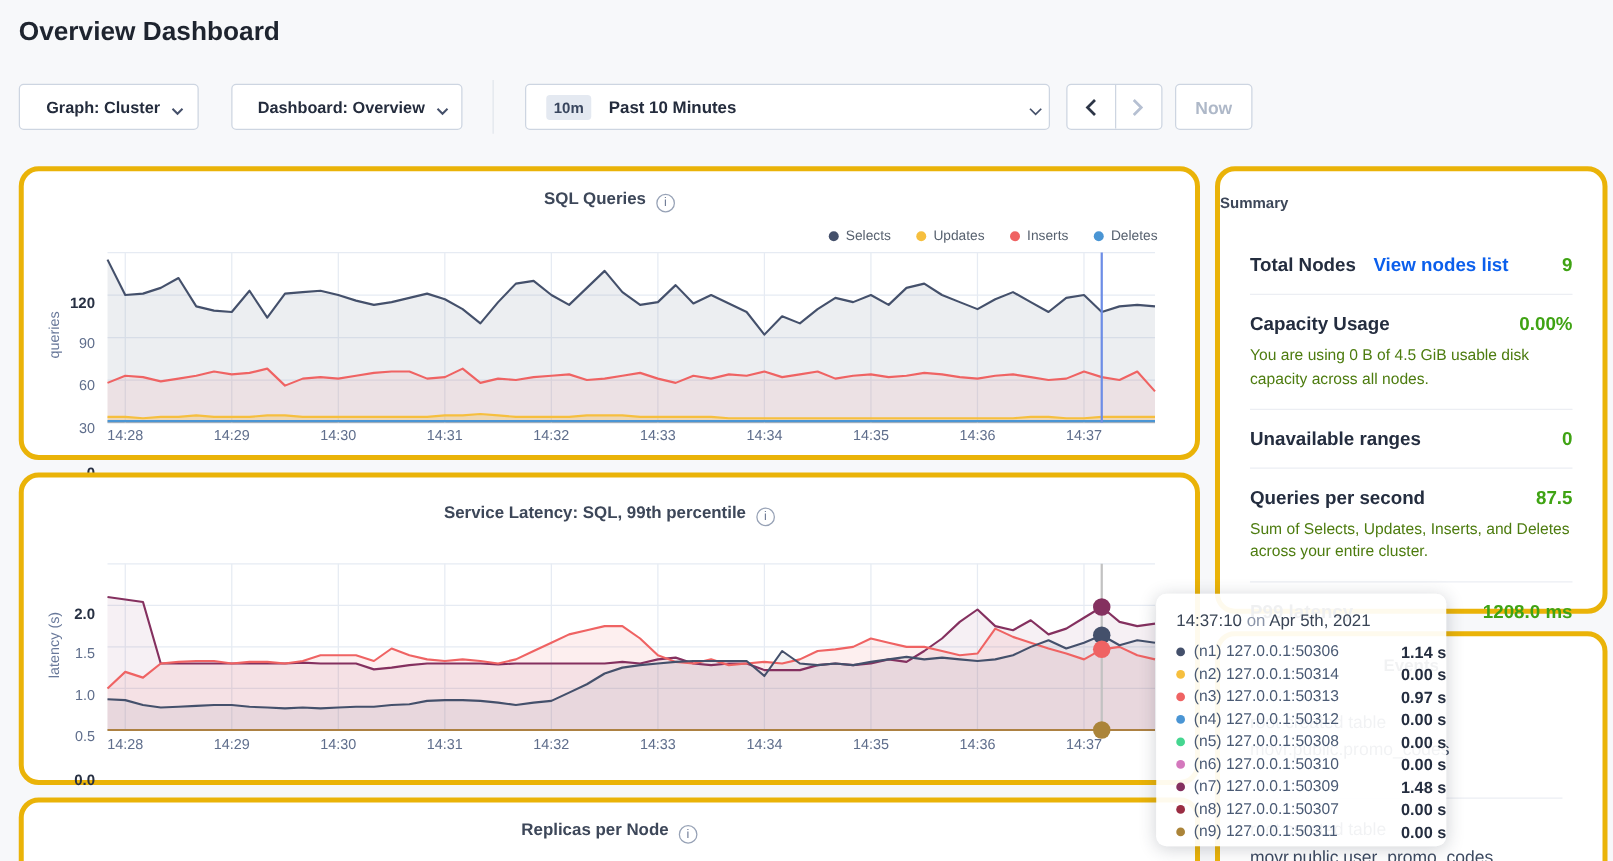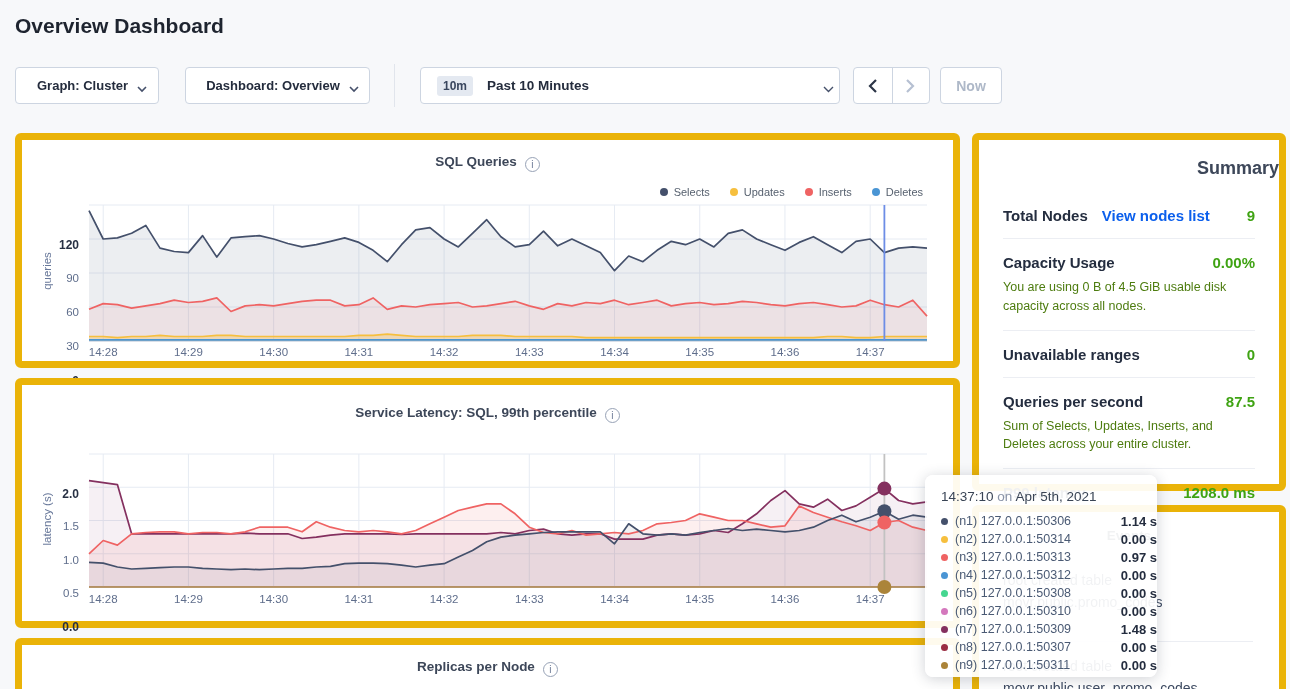--- a/index.html
+++ b/index.html
@@ -16,37 +16,37 @@
   .vdiv { position:absolute; left:394px; top:64px; height:43px; width:1px; background:#e1e5ec; }
   .time-badge { background:#e4e9f1; color:#39465e; font-size:12px; font-weight:700;
                 padding:3px 6px; border-radius:3px; margin-right:14px; }
   .time-sel { justify-content:flex-start; padding:0 16px; }
   .time-sel .chev { margin-left:auto; }
   .arrow-group { padding:0; overflow:hidden; }
   .arrow-cell { width:38px; height:100%; display:flex; align-items:center; justify-content:center; }
   .arrow-cell + .arrow-cell { border-left:1px solid #cdd5e1; }
   .btn-disabled { color:#aeb8c8; }
 
-  .panel { position:absolute; background:#fff; border:7px solid #eab308; border-radius:6px; }
+  .panel { position:absolute; background:#fff; border:4px solid #eab308; border-radius:16px; }
   .chart-title-row { position:absolute; left:0; right:0; top:14px; text-align:center;
                      font-size:13.5px; font-weight:700; color:#3d4759; }
   .info-icon { display:inline-block; width:15px; height:15px; line-height:14px; border:1px solid #97a2b6;
                border-radius:50%; color:#6b7894; font-size:10px; font-weight:400; text-align:center;
                vertical-align:-2px; margin-left:8px; font-style:normal; }
   .legend { position:absolute; right:30px; top:46px; display:flex; gap:20px; align-items:center; }
   .legend-item { display:flex; align-items:center; gap:6px; font-size:11px; color:#57616f; }
   .ldot { width:8px; height:8px; border-radius:50%; }
   .ylabel { position:absolute; font-size:11.5px; color:#68789a; transform:rotate(-90deg);
             transform-origin:center; white-space:nowrap; }
   .ytick { position:absolute; width:44px; text-align:right; font-size:11.5px; color:#5f6e8c;margin-top:40px; }
   .ytick.edge { font-size:12px; font-weight:700; color:#273043; }
   .xtick { position:absolute; transform:translateX(-50%); font-size:11.5px; color:#5f6e8c; }
 
-  .sum-title { position:absolute; left:0; right:0; top:18px; text-align:right;
-               font-size:18px; font-weight:700; color:#3d4759; }
+  .sum-title { position:absolute; left:0; right:0; top:18px; text-align:left;
+               font-size:12px; font-weight:700; color:#3d4759; }
   .sum-rows { position:absolute; left:24px; right:24px; top:52px; }
   .sum-row { padding:15px 0 14px 0; border-bottom:1px solid #eceef3; }
   .sum-row:last-child { border-bottom:none; }
   .sum-line { display:flex; align-items:baseline; }
   .sum-label { font-size:15px; font-weight:700; color:#242d3f; }
   .sum-link { font-size:15px; font-weight:700; color:#0b5fec; margin-left:14px; cursor:pointer; }
   .sum-value { margin-left:auto; font-size:15px; font-weight:700; color:#3fa313; }
   .sum-desc { margin-top:7px; font-size:12.5px; color:#4d7c0f; line-height:1.5; }
 
   .events-title { position:absolute; left:0; right:0; top:16px; text-align:center;

